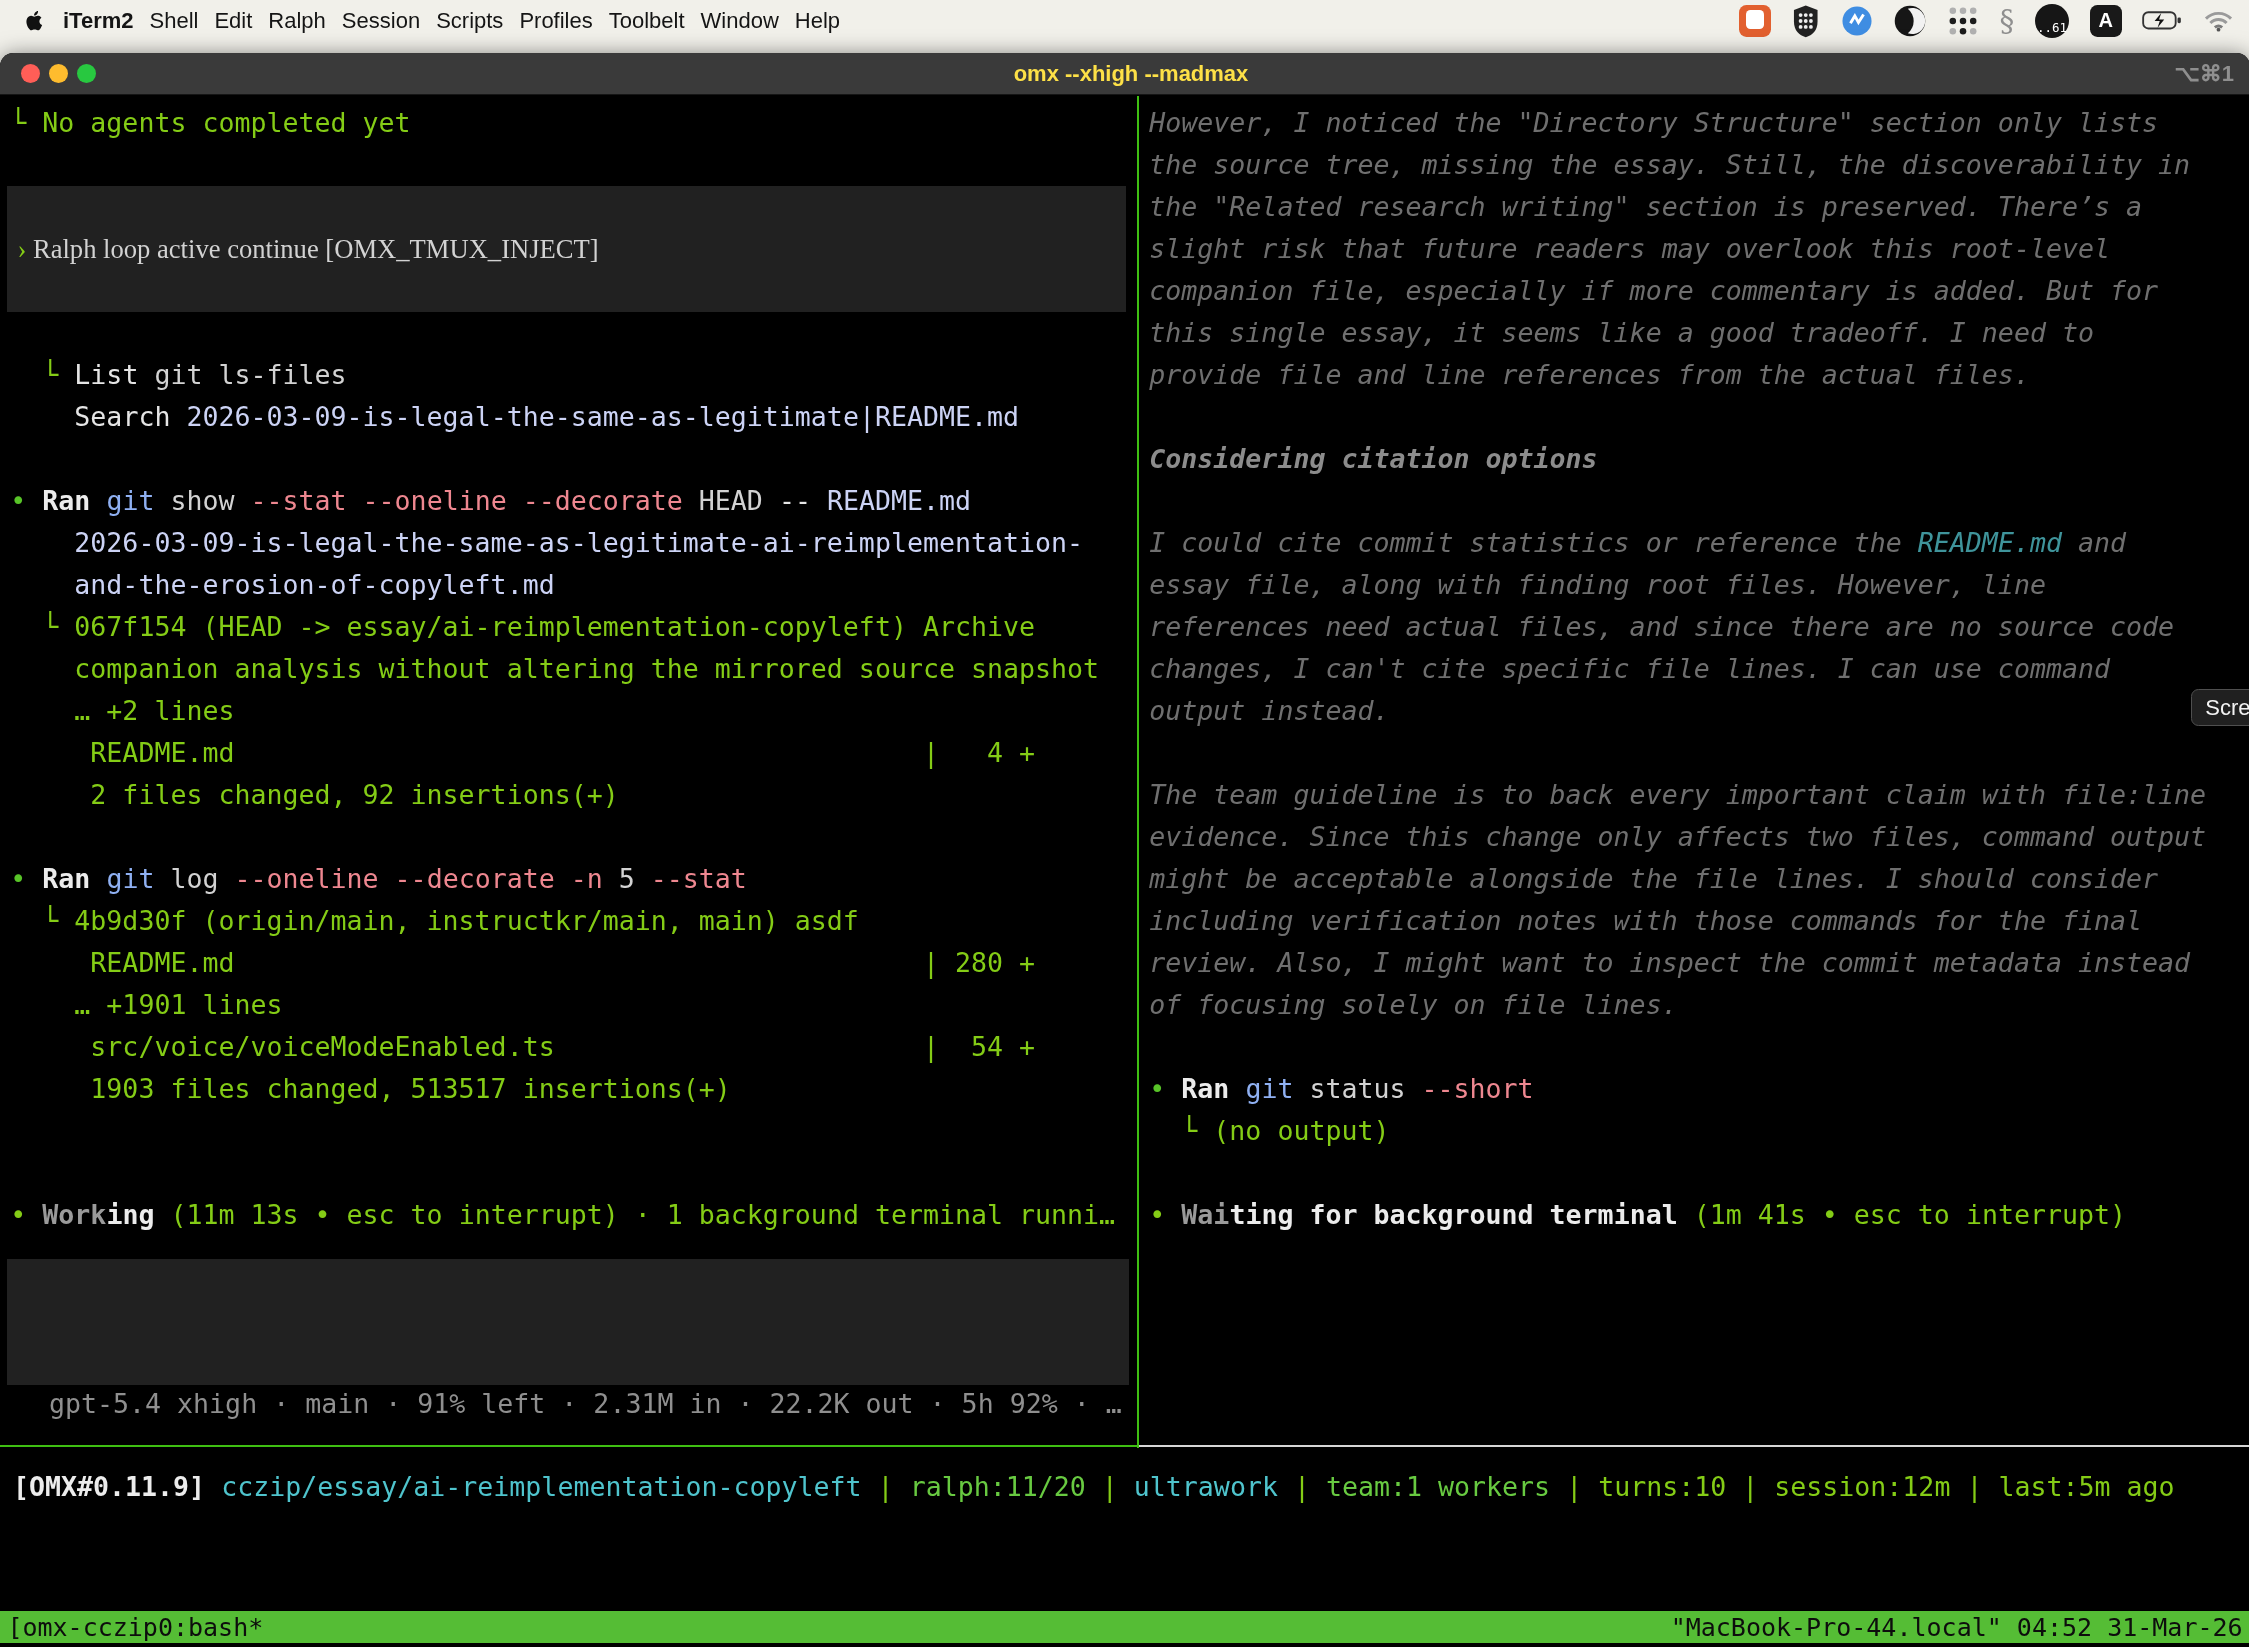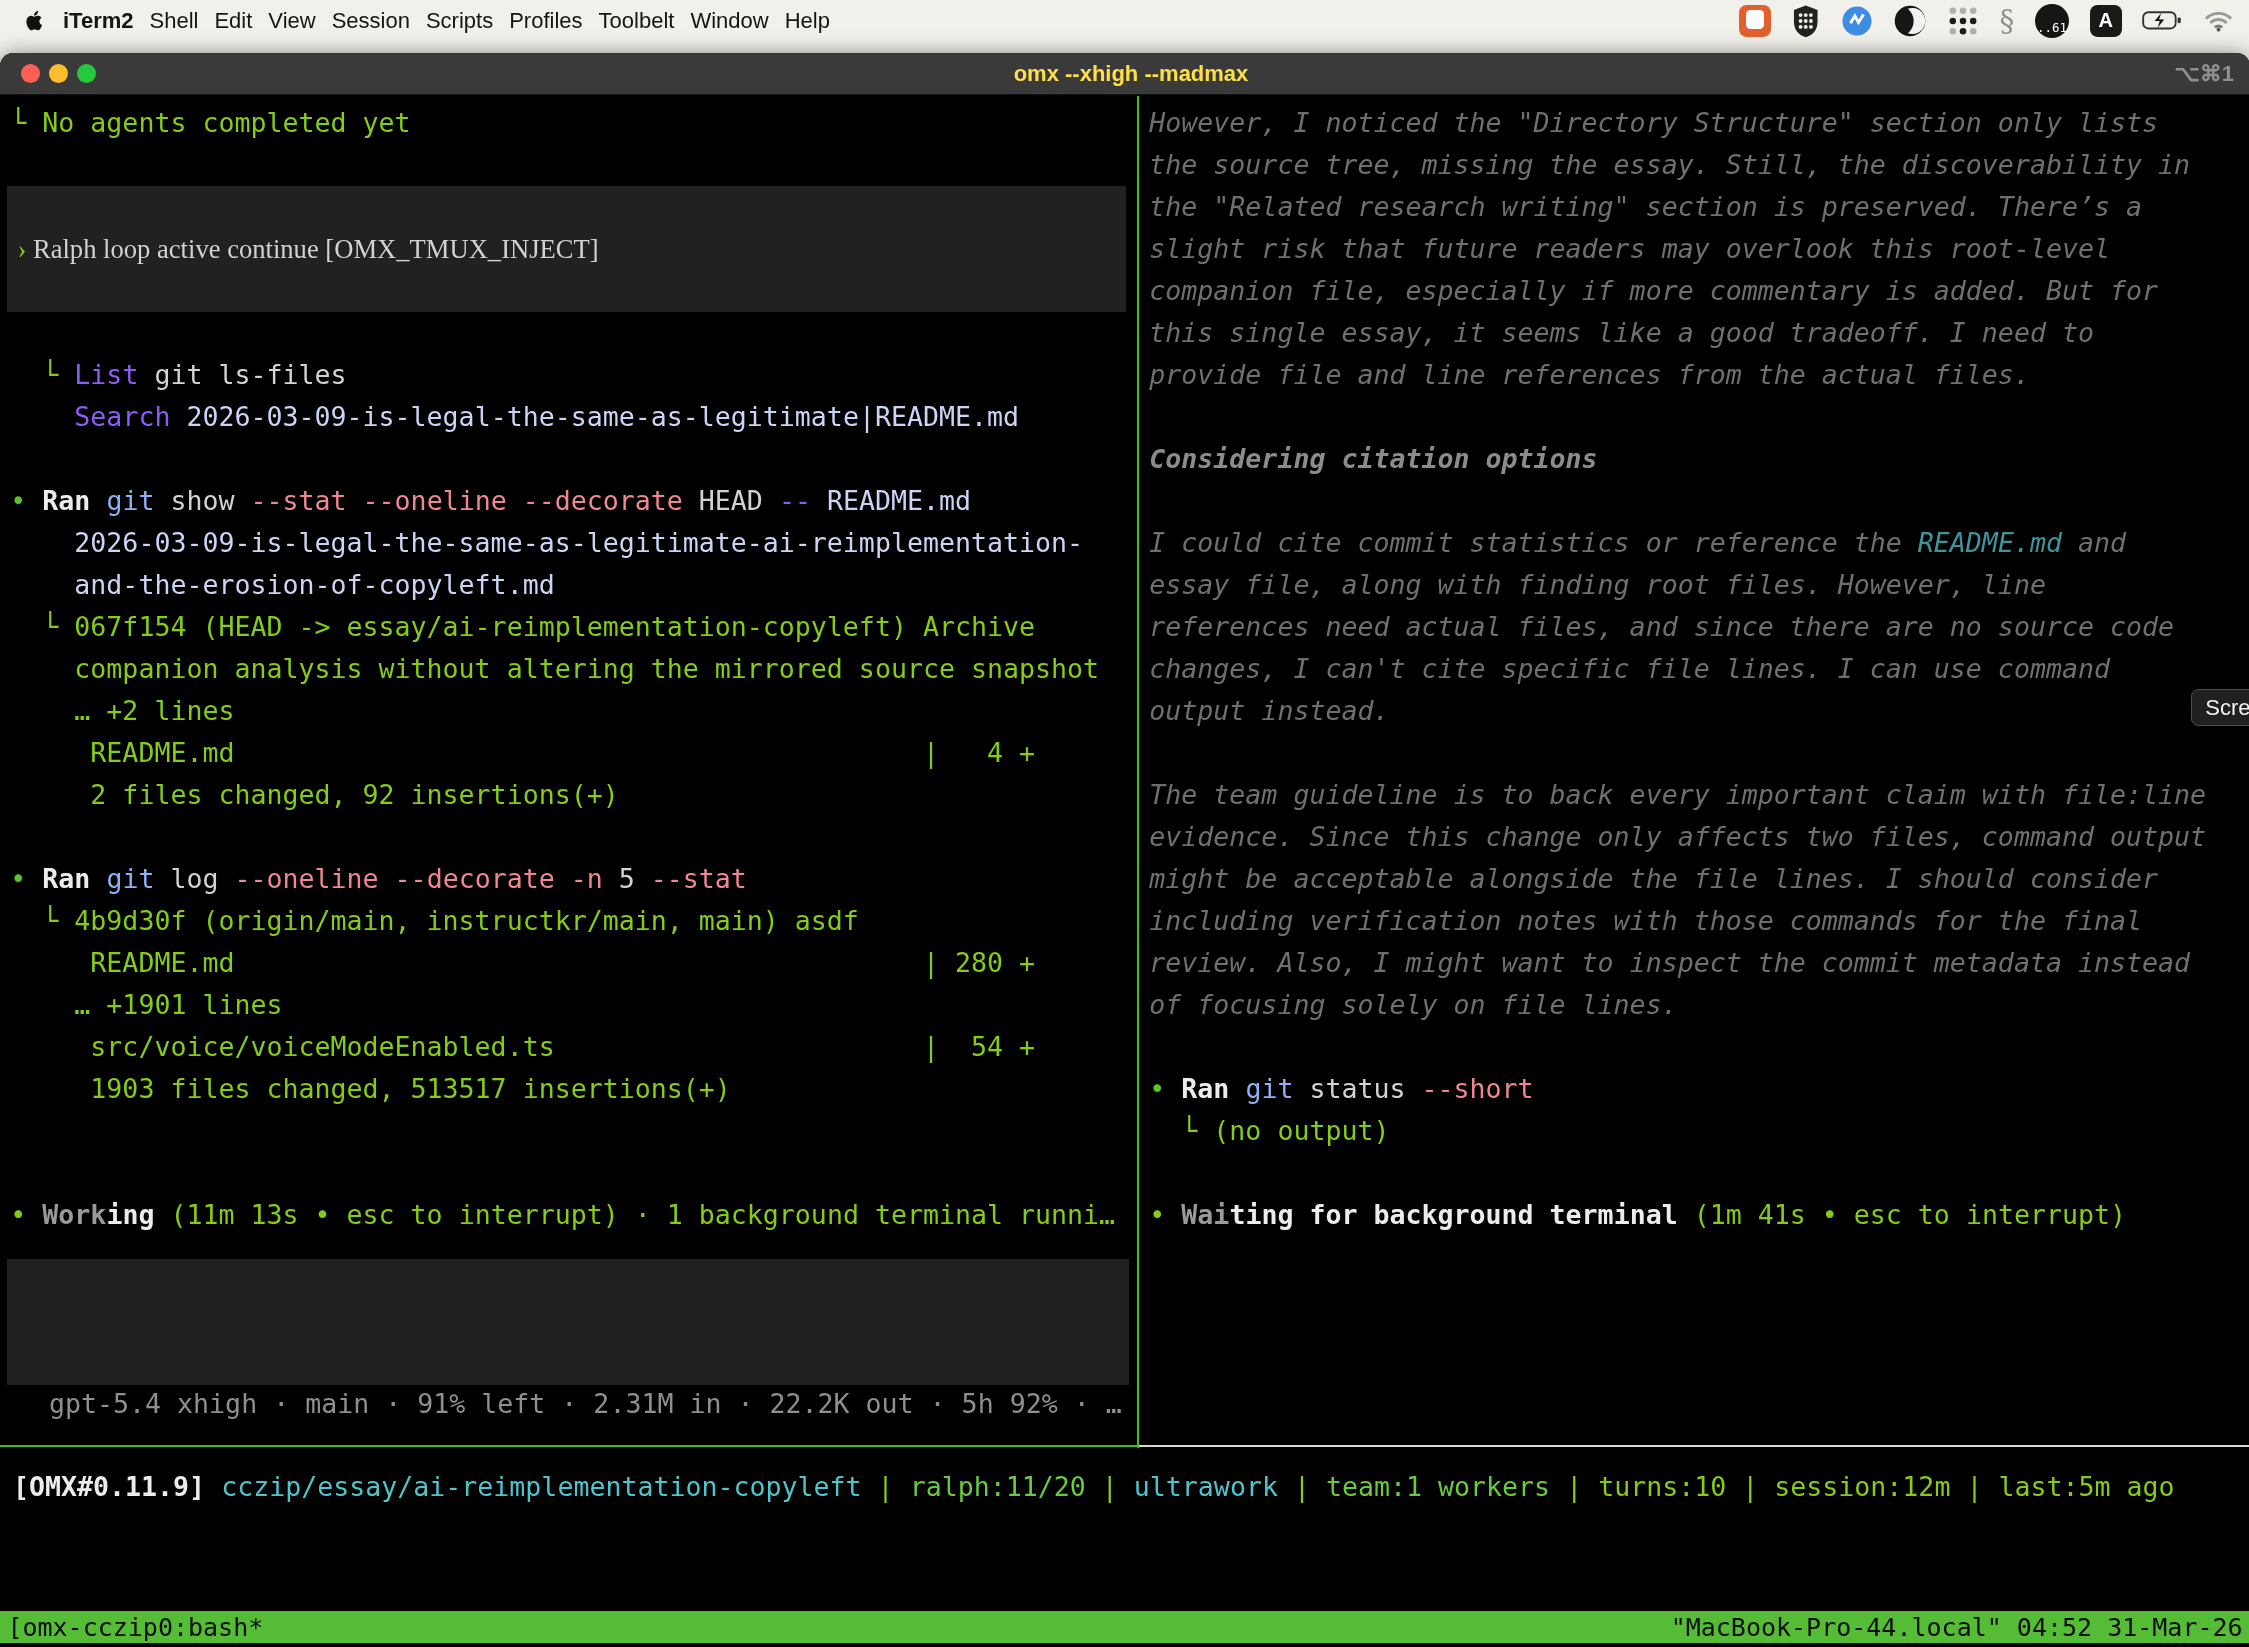--- a/index.html
+++ b/index.html
@@ -58,21 +58,21 @@
 
   .tmux-bar{position:absolute;left:0;right:0;top:1515px;height:32px;background:#55bd35;color:#0d0d0d;
     font-size:25px;display:flex;align-items:center;justify-content:space-between;padding:0 7.4px;box-sizing:border-box;white-space:pre;}
 
   
   .c-gray{color:#84cc16;}
   .c-lgray{color:#d2d2d2;}
   .c-white{color:#ececec;}
   .c-bwhite{color:#ececec;font-weight:700;}
   .c-gbold{color:#9a9a9a;font-weight:700;}
-  .c-teal{color:#8b5cf6;margin-top:44px;}
+  .c-teal{color:#e5e5e5;margin-top:44px;}
   .c-blue{color:#8fb0f2;}
   .c-red{color:#ee8790;}
   .c-lav{color:#ccd3f5;}
   .c-green{color:#58c428;}
   .c-it{color:#6f6f6f;font-style:italic;}
   .c-itb{color:#8c8c8c;font-style:italic;font-weight:700;}
   .c-itlink{color:#3f949b;font-style:italic;}
   .c-cyan{color:#4fc4cd;}
   .c-green2{color:#68ca41;}
 
@@ -87,21 +87,21 @@
 <div class="menubar">
   <div class="menubar-left">
     <span class="sicon">
       <svg viewBox="0 0 24 24" width="25" height="25">
           <path fill="#111" d="M16.7 12.8c0-2.3 1.9-3.4 2-3.5-1.1-1.6-2.8-1.8-3.4-1.8-1.4-.1-2.8.8-3.5.8-.7 0-1.8-.8-3-.8-1.5 0-3 .9-3.8 2.3-1.6 2.8-.4 7 1.2 9.3.8 1.1 1.7 2.4 2.9 2.3 1.2 0 1.6-.7 3-.7s1.8.7 3 .7c1.3 0 2.1-1.1 2.9-2.3.9-1.3 1.3-2.6 1.3-2.7-.1 0-2.6-1-2.6-3.6zM14.4 5.9c.7-.8 1.1-1.9 1-3-1 0-2.1.6-2.8 1.4-.6.7-1.2 1.9-1 3 1.1.1 2.2-.6 2.8-1.4z"></path>
         </svg>
     </span>
     <span class="mitem app">iTerm2</span>
     <span class="mitem">Shell</span>
     <span class="mitem">Edit</span>
-    <span class="mitem">View</span>
+    <span class="mitem">Ralph</span>
     <span class="mitem">Session</span>
     <span class="mitem">Scripts</span>
     <span class="mitem">Profiles</span>
     <span class="mitem">Toolbelt</span>
     <span class="mitem">Window</span>
     <span class="mitem">Help</span>
   </div>
   <div class="menubar-right">
     <span class="sicon icon-orange">
         <span class="inner"></span>

